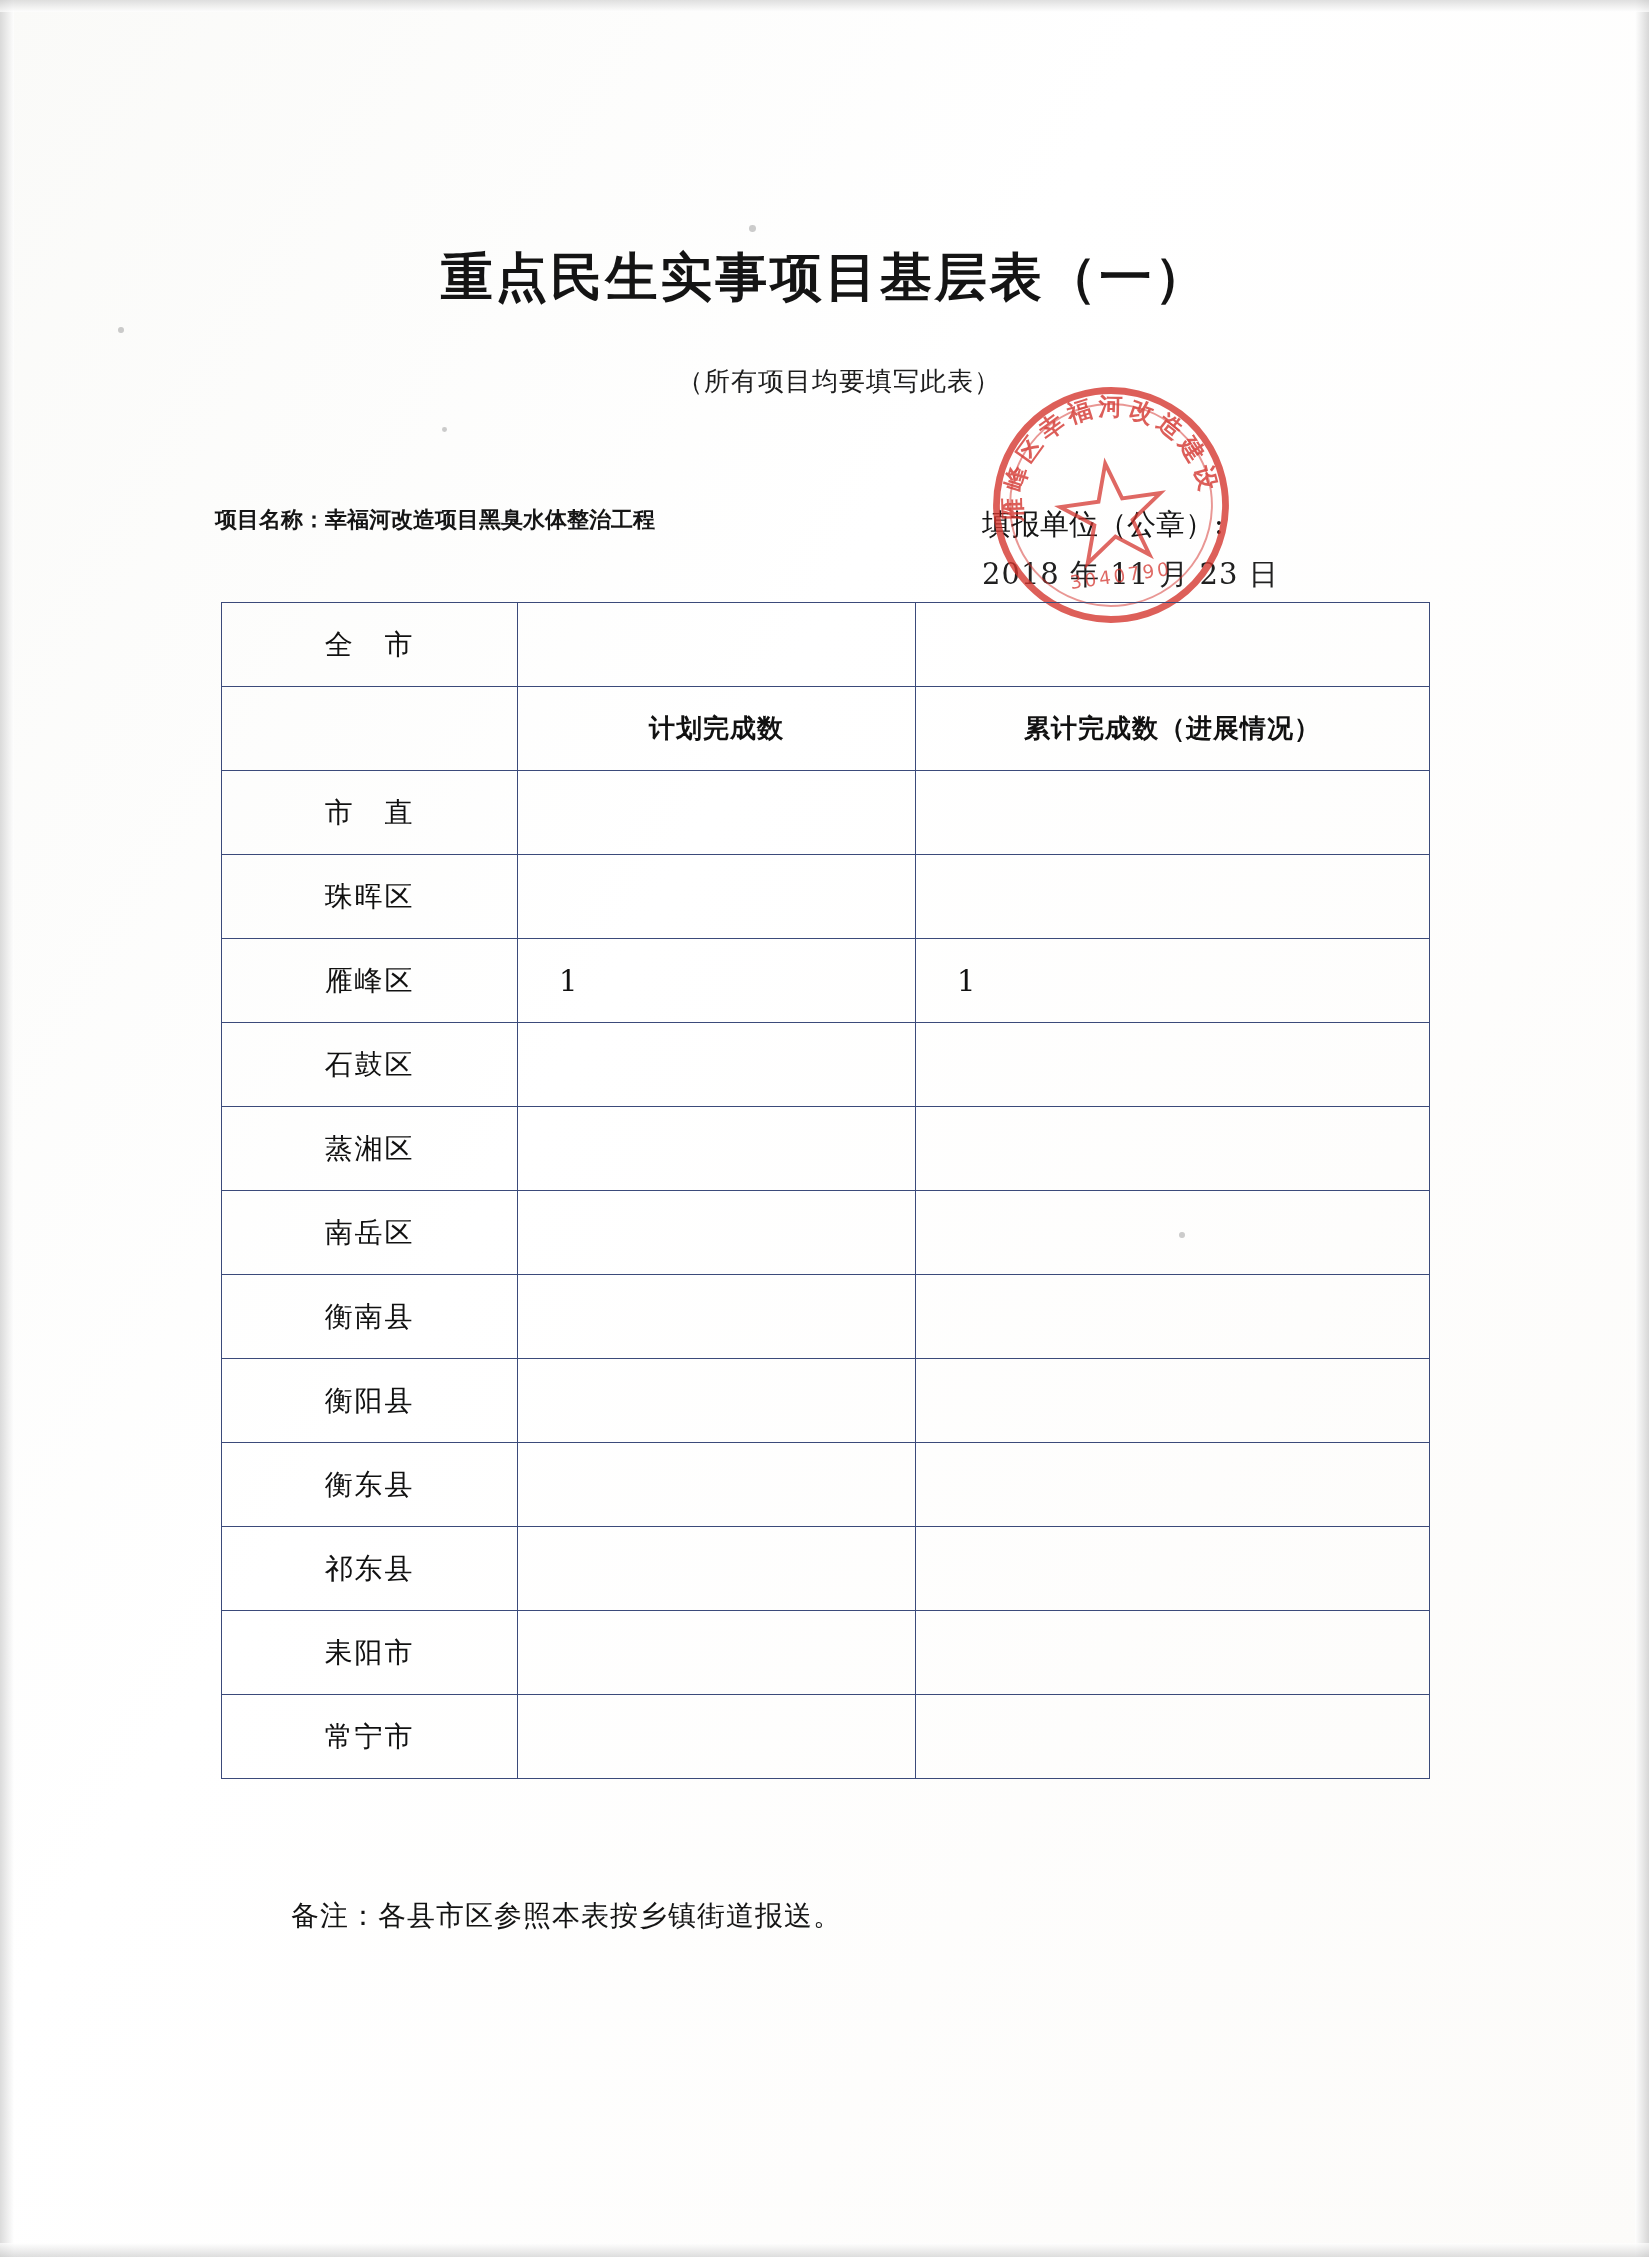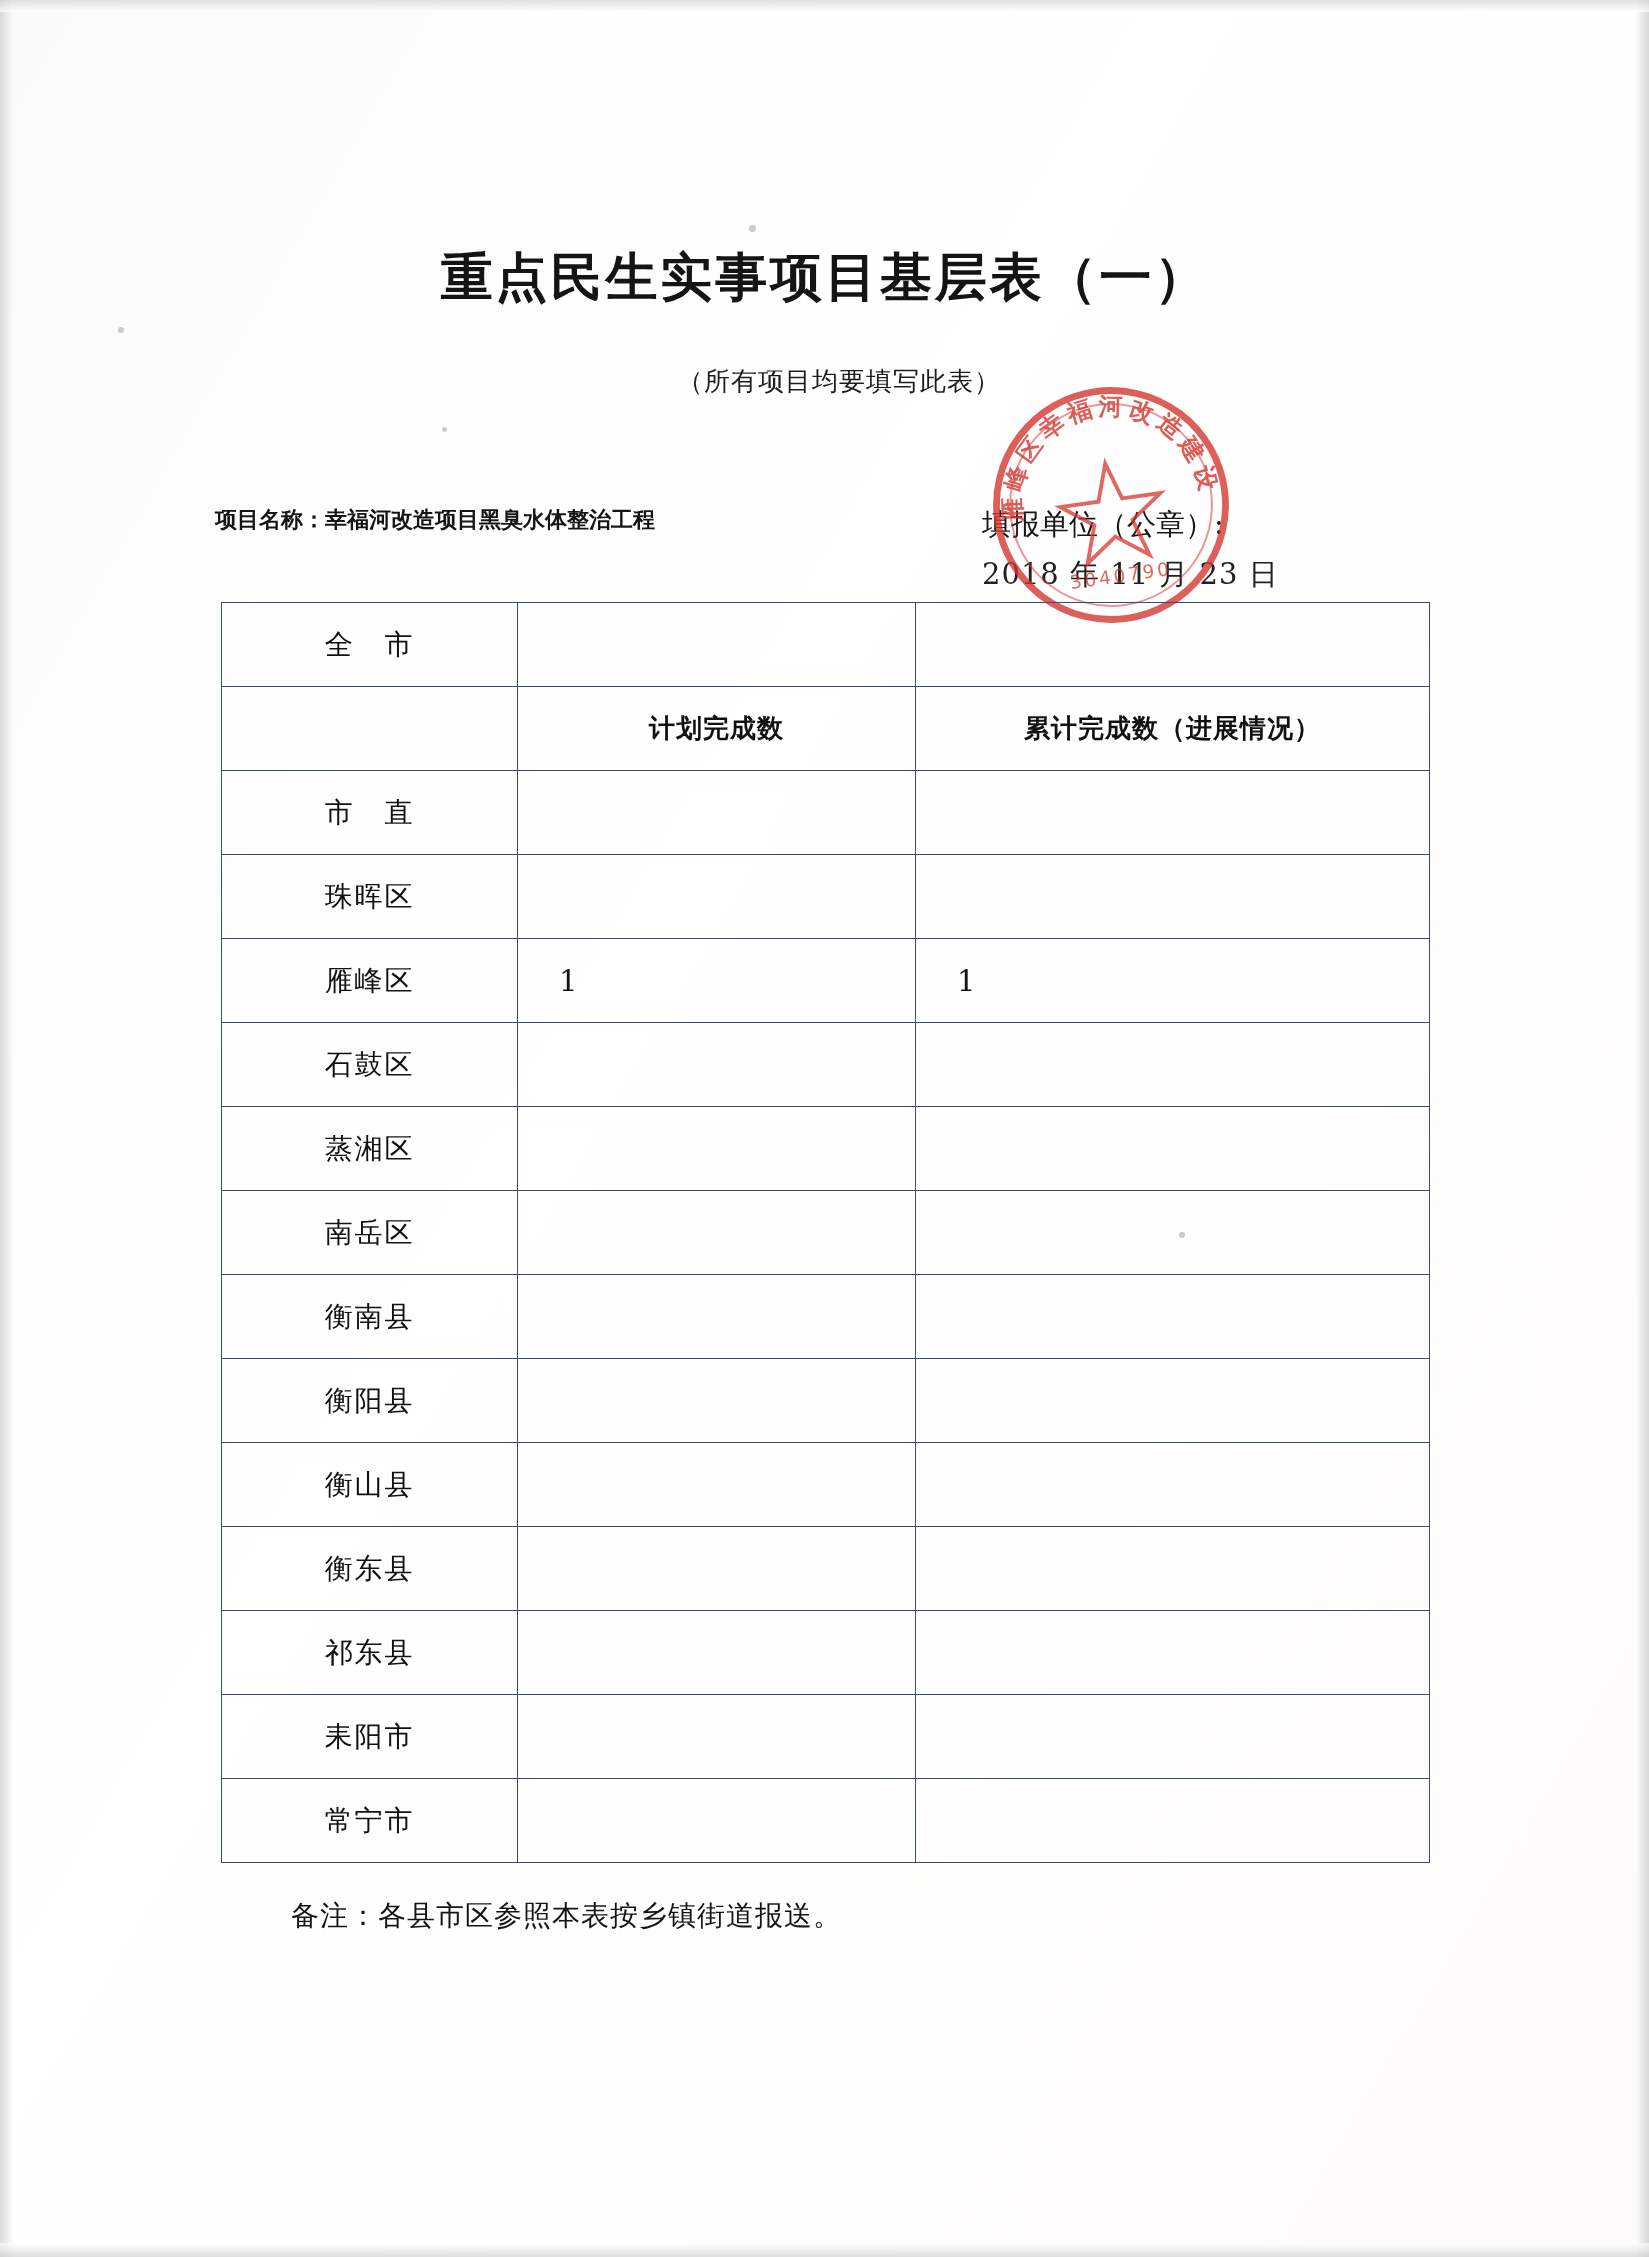--- a/index.html
+++ b/index.html
@@ -351,31 +351,20 @@
             </td>
           <td>
               <div class="cell-value"></div>
             </td>
           <td>
               <div class="cell-value"></div>
             </td>
         </tr>
         <tr>
           <td>
-              <div class="row-label">衡山县</div>
-            </td>
-          <td>
-              <div class="cell-value"></div>
-            </td>
-          <td>
-              <div class="cell-value"></div>
-            </td>
-        </tr>
-        <tr>
-          <td>
               <div class="row-label">衡东县</div>
             </td>
           <td>
               <div class="cell-value"></div>
             </td>
           <td>
               <div class="cell-value"></div>
             </td>
         </tr>
         <tr>

